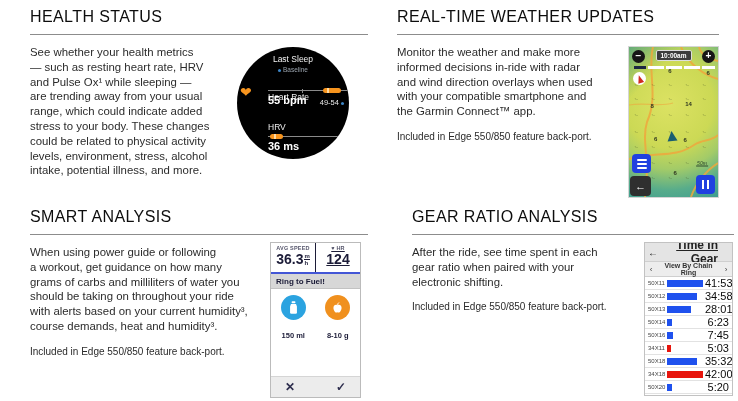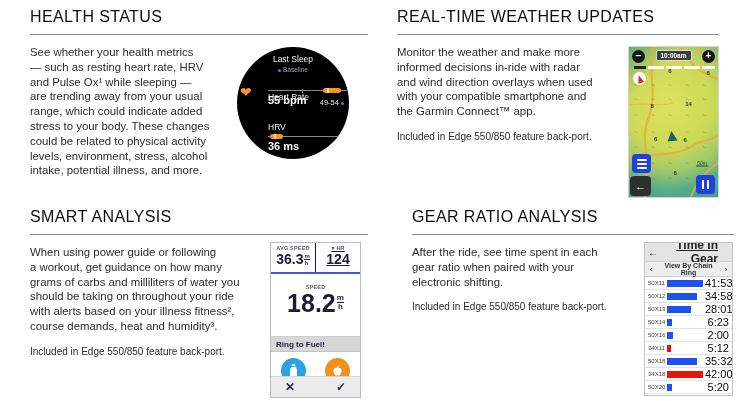--- a/index.html
+++ b/index.html
@@ -245,50 +245,40 @@
     </div>
   </section>
 
   <section class="quad q-bl">
     <h2 class="sec-title">SMART ANALYSIS</h2>
     <hr class="sec-rule">
     <p class="sec-body" style="width:238px">When using power guide or following
 a workout, get guidance on how many
 grams of carbs and milliliters of water you
 should be taking on throughout your ride
-with alerts based on your illness fitness²,
+with alerts based on your current humidity³,
 course demands, heat and humidity³.</p>
     <p class="sec-note">Included in Edge 550/850 feature back-port.</p>
 
     <div class="fuel">
       <div class="fuel-metrics">
         <div class="fuel-cell">
           <span class="fuel-label">AVG SPEED</span>
           <span class="fuel-val">
               <span>36.3</span>
               <span class="unit-stack">
                 <i>m</i>
                 <span>h</span>
               </span>
             </span>
         </div>
         <div class="fuel-cell">
           <span class="fuel-label">♥ HR</span>
           <span class="fuel-val">124</span>
         </div>
-      </div>
-      <div class="fuel-speedsec">
-        <span class="fuel-label">SPEED</span>
-        <span class="fuel-bigval">
-            <span>18.2</span>
-            <span class="unit-stack">
-              <i>m</i>
-              <span>h</span>
-            </span>
-          </span>
       </div>
       <div class="fuel-banner">Ring to Fuel!</div>
       <div class="fuel-items">
         <div class="fuel-item">
           <span class="fuel-circ water">
             <svg width="15" height="15" viewBox="0 0 24 24">
                 <g fill="#fff">
                   <rect x="9" y="2" width="6" height="3" rx="1"></rect>
                   <path d="M8 6.5h8l1.5 4v9.5a2 2 0 0 1-2 2h-7a2 2 0 0 1-2-2V10.5z"></path>
                 </g>
@@ -364,29 +354,29 @@
               <span class="gbar" style="width: 15.2%; background: rgb(31, 81, 238);"></span>
             </span>
     <span class="gtime">6:23</span>
   </div>
 
   <div class="gear-row">
     <span class="glabel">50X16</span>
     <span class="gtrack">
               <span class="gbar" style="width: 16.7%; background: rgb(31, 81, 238);"></span>
             </span>
-    <span class="gtime">2:00</span>
+    <span class="gtime">7:45</span>
   </div>
 
   <div class="gear-row">
     <span class="glabel">34X11</span>
     <span class="gtrack">
               <span class="gbar" style="width: 12.4%; background: rgb(232, 21, 13);"></span>
             </span>
-    <span class="gtime">5:12</span>
+    <span class="gtime">5:03</span>
   </div>
 
   <div class="gear-row">
     <span class="glabel">50X18</span>
     <span class="gtrack">
               <span class="gbar" style="width: 84.6%; background: rgb(31, 81, 238);"></span>
             </span>
     <span class="gtime">35:32</span>
   </div>
 

